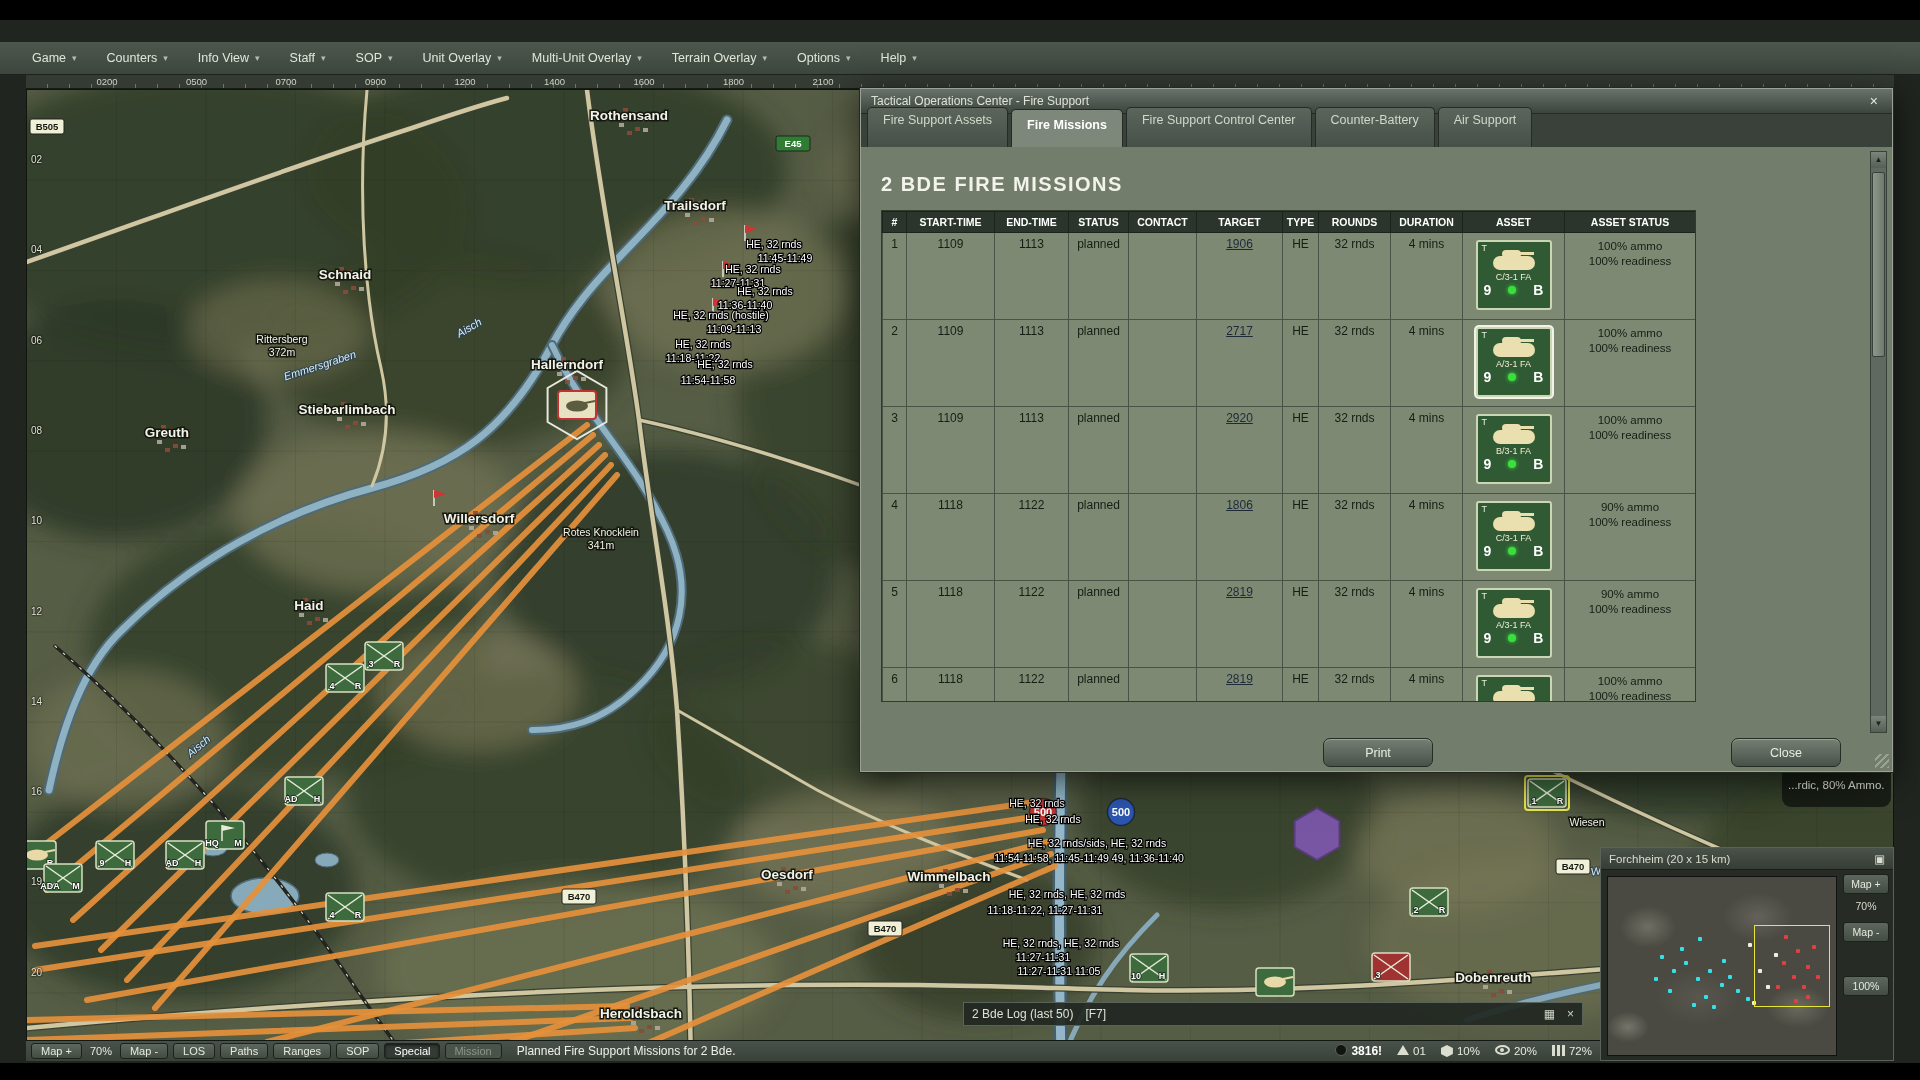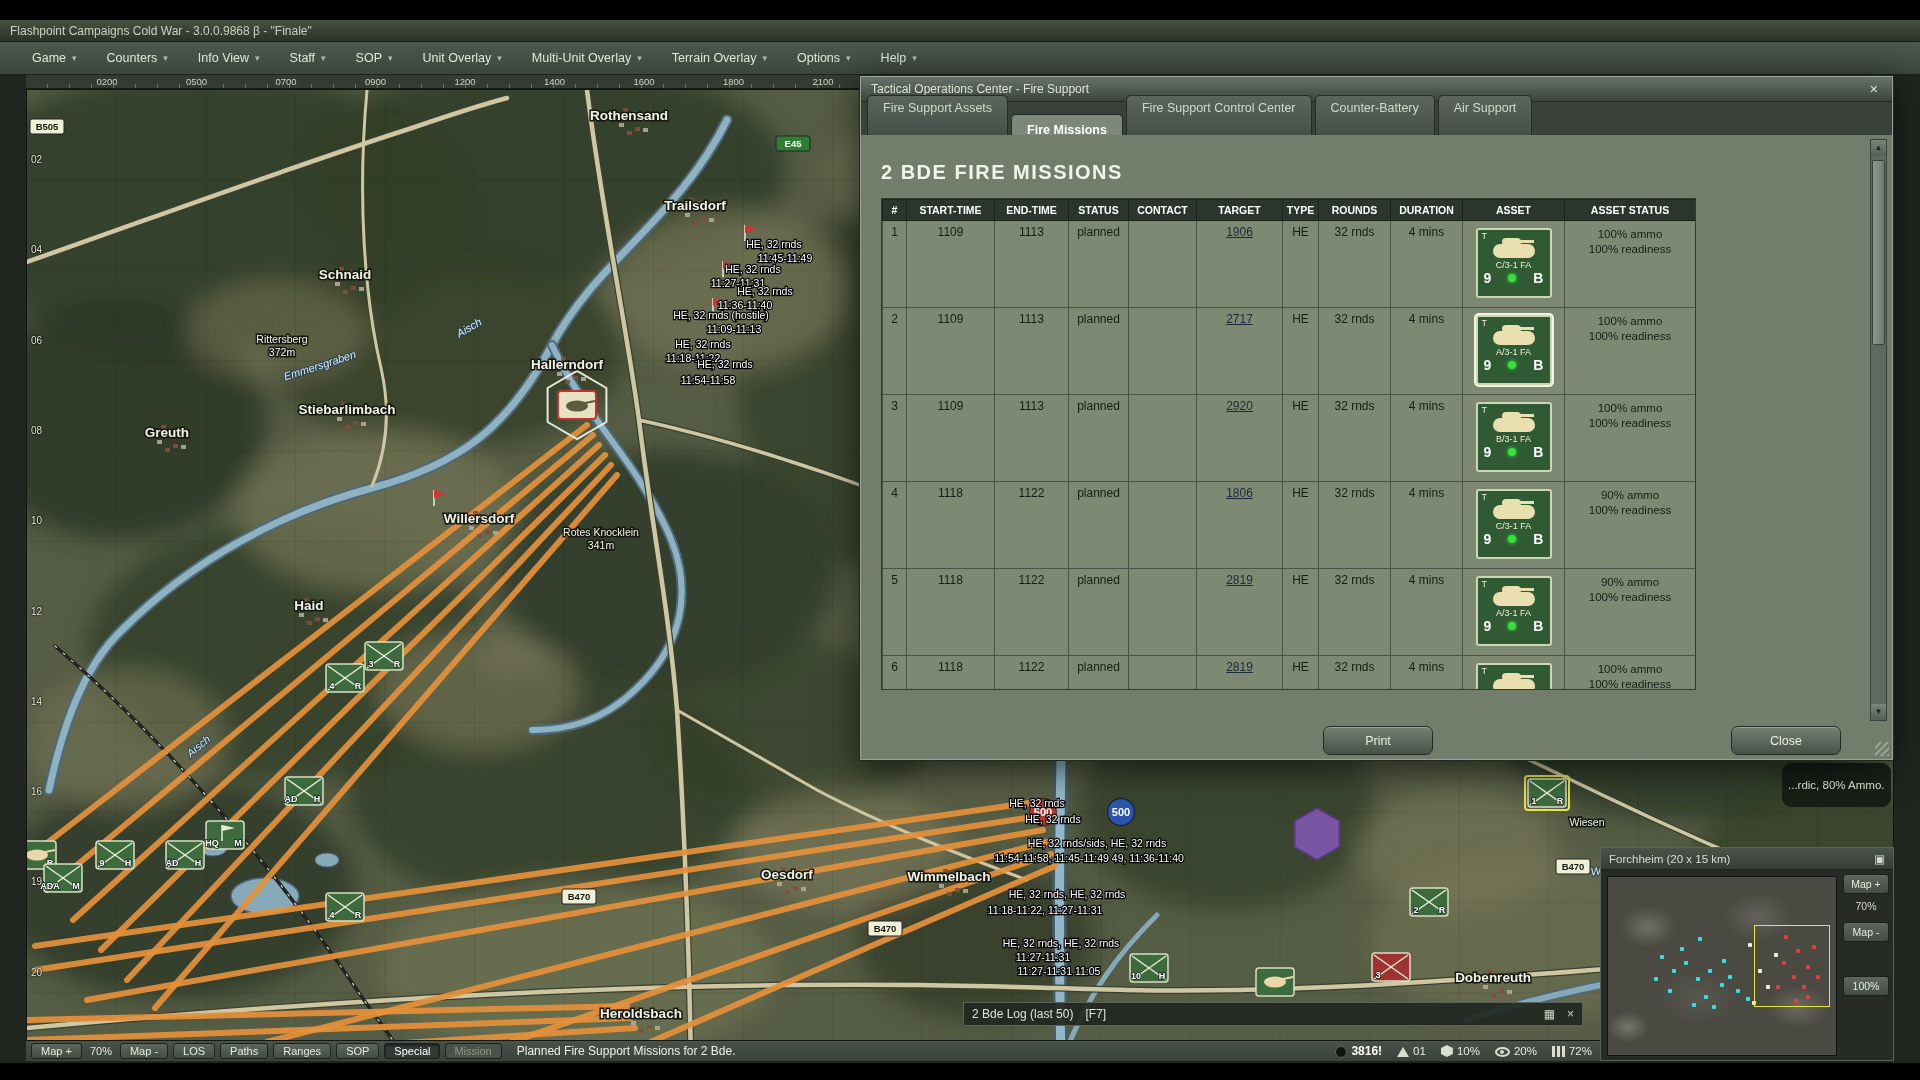--- a/index.html
+++ b/index.html
@@ -32,34 +32,34 @@
   .town { font-size:13.5px; font-weight:bold; fill:#f3f3e9; stroke:#14180f; stroke-width:3px; paint-order:stroke; text-anchor:middle; }
   .town.small { font-size:10.5px; font-weight:normal; }
   .flabel { font-size:10.5px; fill:#fff; stroke:#000; stroke-width:2.4px; paint-order:stroke; text-anchor:middle; }
   .rlabel { font-size:11px; font-style:italic; fill:#dcebf2; stroke:#2c4350; stroke-width:2px; paint-order:stroke; text-anchor:middle; }
   .shieldtxt { font-size:9.5px; font-weight:bold; text-anchor:middle; fill:#15180f; }
   .shieldtxt.e { fill:#fff; }
   .cnum { font-size:9px; font-weight:bold; fill:#fff; stroke:#1a231a; stroke-width:1.6px; paint-order:stroke; text-anchor:middle; }
   .objtxt { font-size:11px; font-weight:bold; fill:#fff; text-anchor:middle; }
 
   
-  .dialog { position:absolute; left:860px; top:56px; width:1033px; height:684px; z-index:20;
+  .dialog { position:absolute; left:860px; top:68px; width:1033px; height:684px; z-index:20;
     background:#737d6b; border:1px solid #9aa296; outline:1px solid #23291f;
     box-shadow:0 8px 34px rgba(0,0,0,.65); }
   .dlg-title { position:absolute; left:0; top:0; right:0; height:25px;
     background:linear-gradient(#68726a,#3c443d); color:#dfe3d6; font-size:12px;
     display:flex; align-items:center; justify-content:space-between; padding:0 10px;
     border-bottom:1px solid #252b24; }
   .dlg-close { font-size:14px; color:#e8e8e0; cursor:pointer; padding:0 4px; }
   .dlg-tabs { position:absolute; left:0; top:25px; right:0; height:33px; background:#39413a;
     display:flex; align-items:flex-end; padding-left:6px; gap:3px; }
   .tab { padding:5px 15px 6px; font-size:12.5px; color:#d2d8ca; cursor:pointer;
     background:linear-gradient(#5b655c,#475048); border:1px solid #262c25; border-bottom:none;
     border-radius:5px 5px 0 0; height:40px; }
-  .tab.active { background:#7d887b; color:#fff; font-weight:bold; height:21px; padding-top:8px; }
+  .tab.active { background:#7d887b; color:#fff; font-weight:bold; height:38px; padding-top:8px; }
   .dlg-body { position:absolute; left:2px; right:2px; top:58px; bottom:2px;
     background:#737d6b; padding:10px 0 0 18px; }
   .dlg-heading { color:#f2f4ec; font-size:20px; font-weight:bold; letter-spacing:1.5px; margin-top:16px; }
   .dlg-subheading { color:#eef1e6; font-size:13.5px; font-weight:bold; letter-spacing:.5px;
     text-decoration:underline; margin-top:18px; }
   .table-clip { width:815px; height:492px; overflow:hidden; margin-top:14px; border:1px solid #333b2d; }
   table.fm { border-collapse:collapse; table-layout:fixed; width:813px; background:#7e8974; }
   table.fm th { background:#2c352c; color:#fff; font-size:10.5px; font-weight:bold;
     padding:4px 2px; border:1px solid #1c231c; }
   table.fm td { height:87px; vertical-align:top; text-align:center; font-size:12px;
@@ -102,21 +102,21 @@
     background:linear-gradient(#49524a,#394139); border-top:1px solid #141814;
     display:flex; align-items:center; gap:5px; padding:0 5px; }
   .sb-btn { height:16px; padding:0 9px; font-size:11px; color:#e6eadf; border-radius:3px;
     background:linear-gradient(#5d675d,#434c43); border:1px solid #1c211c; cursor:pointer;
     font-family:"Liberation Sans", sans-serif; line-height:13px; }
   .sb-btn.pressed { background:#333b34; box-shadow:inset 0 1px 3px #11150f; color:#fff; }
   .sb-btn.disabled { color:#8d968c; background:#4a534a;padding-left:8px; }
   .sb-label { font-size:11px; color:#e6eadf; padding:0 3px; }
   .sb-status { margin-left:10px; font-size:12px; color:#eef1e8; }
   .indicators { position:absolute; right:302px; top:0; height:100%; display:flex; align-items:center; gap:15px; }
-  .ind { display:flex; align-items:flex-end; gap:4px; font-size:11.5px; color:#e6eadf; }
+  .ind { display:flex; align-items:flex-start; gap:4px; font-size:11.5px; color:#e6eadf; }
   .ind.first { font-weight:bold; color:#fff; font-size:12px; }
   .ic-clock { width:12px; height:12px; border-radius:50%; background:#11150f; border:1px solid #5a645a; }
   .ic-elevation { width:0; height:0; border-left:6px solid transparent; border-right:6px solid transparent; border-bottom:10px solid #d9ded0; }
   .ic-hex { width:12px; height:12px; background:#d9ded0; clip-path:polygon(50% 0,100% 25%,100% 75%,50% 100%,0 75%,0 25%); }
   .ic-visibility { width:15px; height:10px; border:2px solid #d9ded0; border-radius:50%; position:relative; }
   .ic-visibility::after { content:""; position:absolute; left:3px; top:1px; width:4px; height:4px; border-radius:50%; background:#d9ded0; }
   .ic-strength { width:13px; height:11px; background:linear-gradient(90deg,#d9ded0 0 3px,transparent 3px 5px,#d9ded0 5px 8px,transparent 8px 10px,#d9ded0 10px 13px); }
 
   
   .minimap { position:absolute; left:1600px; top:827px; width:294px; height:214px; z-index:7;
@@ -141,23 +141,20 @@
 
   .fragment { position:absolute; left:1782px; top:743px; z-index:4; background:rgba(18,23,18,.85);
     color:#e6eadd; font-size:11.5px; padding:16px 6px; white-space:nowrap;border-radius:9px; }
 </style>
 </head>
 <body>
 
 <div class="screen">
   <div class="app">
 
-    <div class="titlebar">
-      <span>Flashpoint Campaigns Cold War - 3.0.0.9868 β - "Finale"</span>
-    </div>
 
     <div class="menubar" id="menubar">
         <div class="menu-item">
           <span>Game</span>
           <span class="caret">▾</span>
         </div>
         <div class="menu-item">
           <span>Counters</span>
           <span class="caret">▾</span>
         </div>

